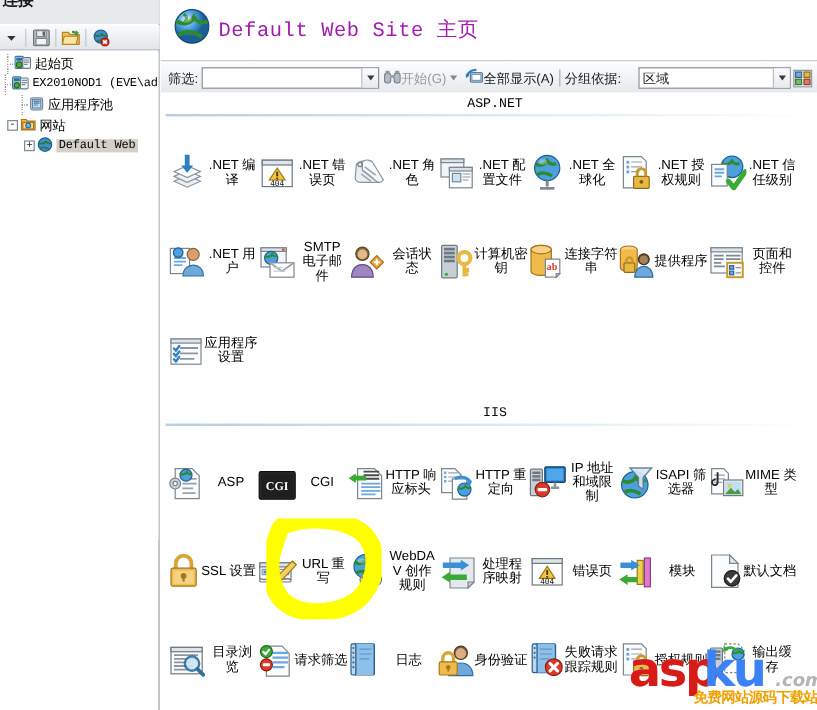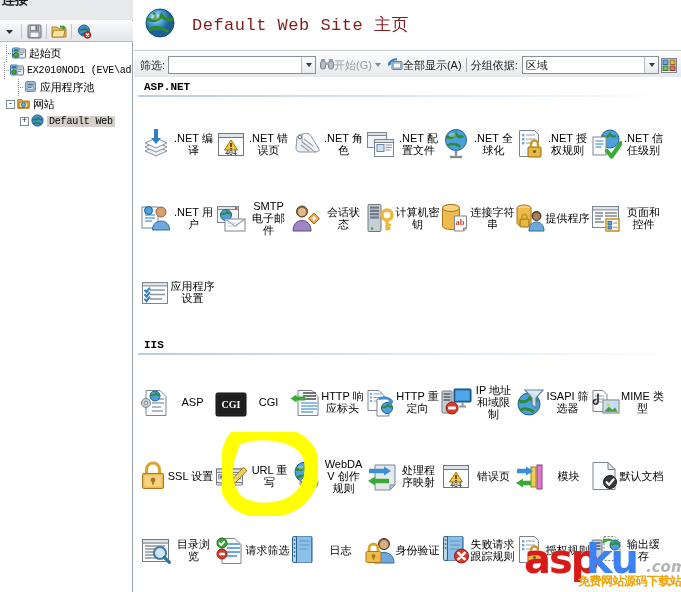--- a/index.html
+++ b/index.html
@@ -83,21 +83,21 @@
   #page-header {
     position: absolute; left: 0; top: 0;
     width: 547px; height: 50px;
     background: #ffffff;
     display: flex; align-items: center;
     padding-left: 10px;
     border-bottom: 1px solid #ffffff;
   }
   #page-title {
     font-family: "Liberation Mono","DejaVu Sans Mono",monospace;
-    font-size: 17px; color: #7f1d1d; margin-left: 16px; letter-spacing: 0.5px;
+    font-size: 17px; color: #a21caf; margin-left: 6px; letter-spacing: 0.5px;
   }
   #filter-bar {
     position: absolute; left: 0; top: 50px;
     width: 547px; height: 30px;
     background: linear-gradient(to bottom,#fdfdfe 0%,#eef0f3 60%,#e4e7eb 100%);
     border-top: 1px solid #c8ccd2;
     border-bottom: 1px solid #b9bec6;
     display: flex; align-items: center;
     font-size: 11px; color: #1a1a1a;
     padding: 0 2px;
@@ -116,32 +116,33 @@
   }
   .caret-dn { width:0;height:0;border-left:3px solid transparent;border-right:3px solid transparent;border-top:4px solid #3a3a3a; }
   .fb-item { display:flex; align-items:center; margin-left:4px; white-space:nowrap; }
   .fb-item .txt { margin-left: 0; }
   .dim { color: #9a9a9a; }
   .fb-pipe { width:1px;height:14px;background:#a8adb4;margin:0 4px; }
   .fb-group-select {
     flex: 1 1 auto; height:18px; min-width:40px;
     background:#fff;border:1px solid #8a9099;
     display:flex;align-items:center;justify-content:space-between;
-    padding-left:3px; margin-left:1px; margin-right:2px;
+    padding-left:3px; margin-left:11px; margin-right:2px;
   }
   #content {
     position: absolute; left: 0; top: 77px;
     width: 547px; height: 515px;
     background: #ffffff;
     overflow: hidden;
   }
   .section-head {
     font-family: "Liberation Mono","DejaVu Sans Mono",monospace;
-    font-size: 11px; font-weight: bold; color: #000;
+    font-size: 11px; font-weight: normal; color: #000;
     padding: 4px 0 2px 10px;
+    text-align: center;
   }
   .section-rule {
     height: 2px; margin: 0 2px 6px 4px;
     background: linear-gradient(to right,#b8cde0 0%,#d8e6f2 45%,#ffffff 100%);
   }
   .grid {
     display: flex; flex-wrap: wrap;
     padding-left: 6px;
   }
   .cell {

